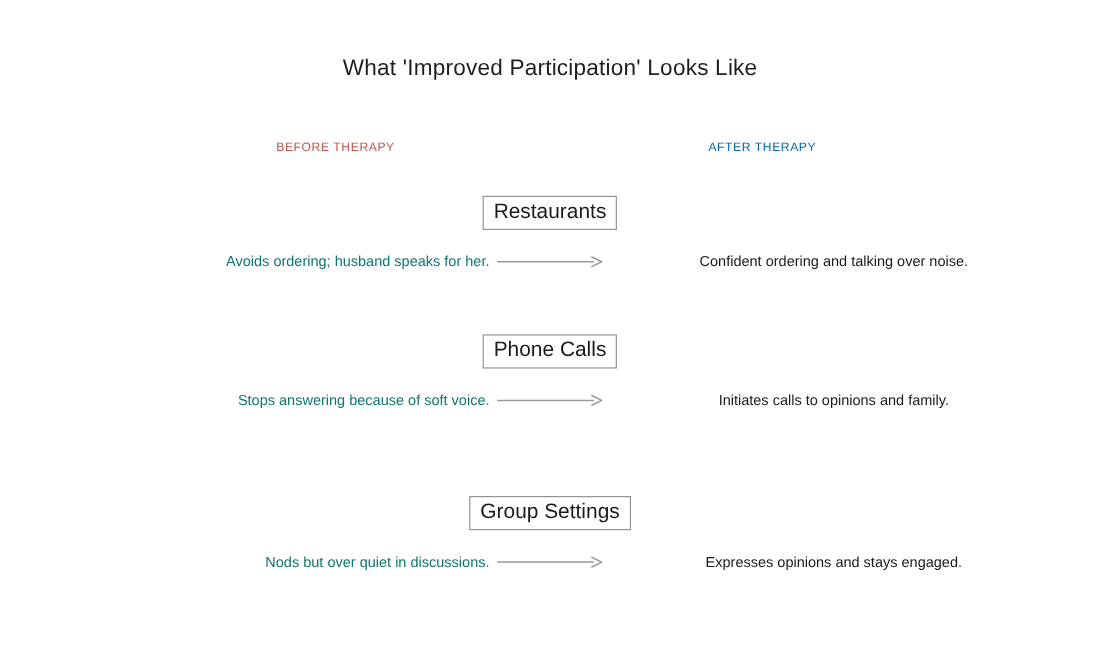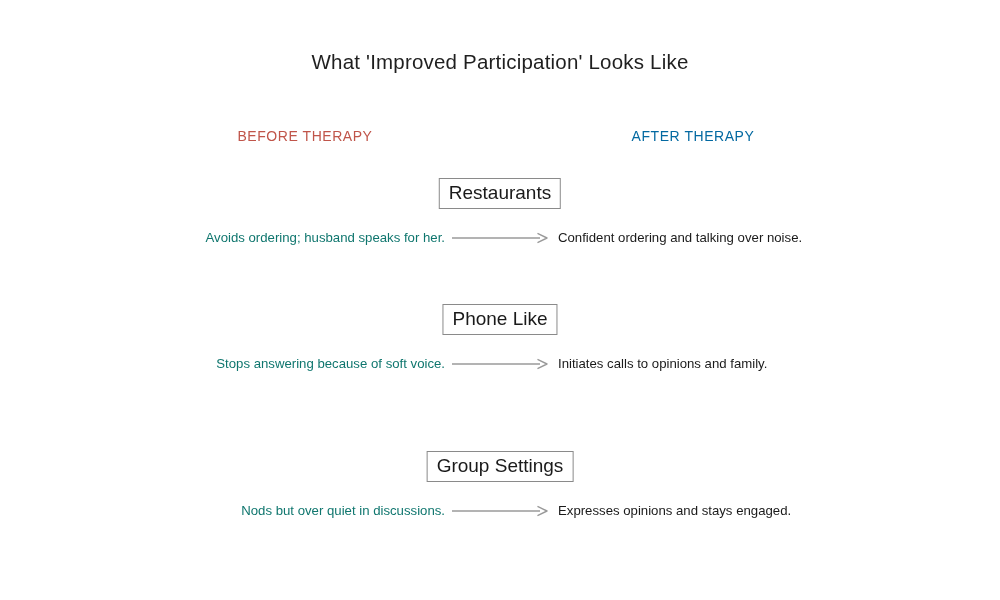--- a/index.html
+++ b/index.html
@@ -33,21 +33,21 @@
     font-weight: 400;
     letter-spacing: 0.2px;
     color: #1f1f1f;
     white-space: nowrap;
   }
 
   
   .col-header {
     position: absolute;
     top: 128px;
-    font-size: 14px;
+    font-size: 11px;
     letter-spacing: 0.55px;
     text-align: center;
     white-space: nowrap;
   }
   .col-header.before {
     left: 155px;
     width: 300px;
     color: #c0554a;
   }
   .col-header.after {
@@ -93,21 +93,21 @@
     color: #0f766e;
     white-space: nowrap;
   }
 
   
   .after-text {
     position: absolute;
     top: 52px;
     left: 558px;
     width: 400px;
-    text-align: left;
+    text-align: center;
     font-size: 13.2px;
     color: #1a1a1a;
     white-space: nowrap;
   }
 
   
   .arrow-wrap {
     position: absolute;
     top: 51px;
     left: 450px;
@@ -137,21 +137,21 @@
     <div class="arrow-wrap">
       <svg viewBox="0 0 100 18" xmlns="http://www.w3.org/2000/svg">
         <line x1="2" y1="9" x2="90" y2="9" stroke="#9a9a9a" stroke-width="1.4"></line>
         <path d="M88 4.6 L97 9 L88 13.4" fill="none" stroke="#9a9a9a" stroke-width="1.4" stroke-linecap="round" stroke-linejoin="round"></path>
       </svg>
     </div>
     <div class="after-text">Confident ordering and talking over noise.</div>
   </div>
 
   <div class="row row-2">
-    <div class="category-box">Phone Like</div>
+    <div class="category-box">Phone Calls</div>
     <div class="before-text">Stops answering because of soft voice.</div>
     <div class="arrow-wrap">
       <svg viewBox="0 0 100 18" xmlns="http://www.w3.org/2000/svg">
         <line x1="2" y1="9" x2="90" y2="9" stroke="#9a9a9a" stroke-width="1.4"></line>
         <path d="M88 4.6 L97 9 L88 13.4" fill="none" stroke="#9a9a9a" stroke-width="1.4" stroke-linecap="round" stroke-linejoin="round"></path>
       </svg>
     </div>
     <div class="after-text">Initiates calls to opinions and family.</div>
   </div>
 

